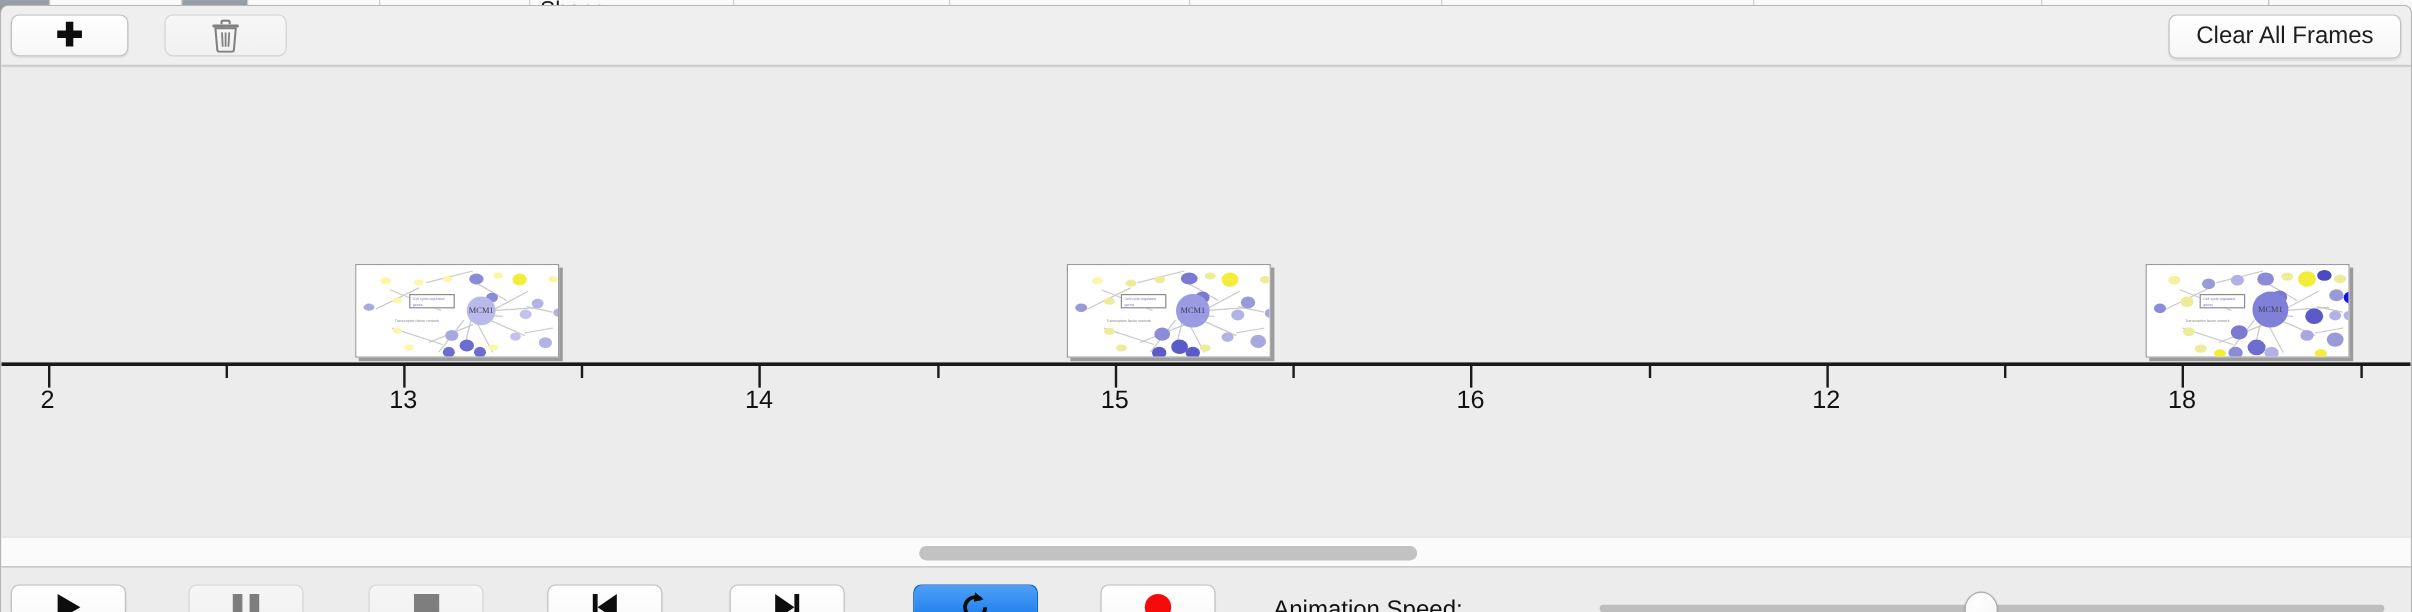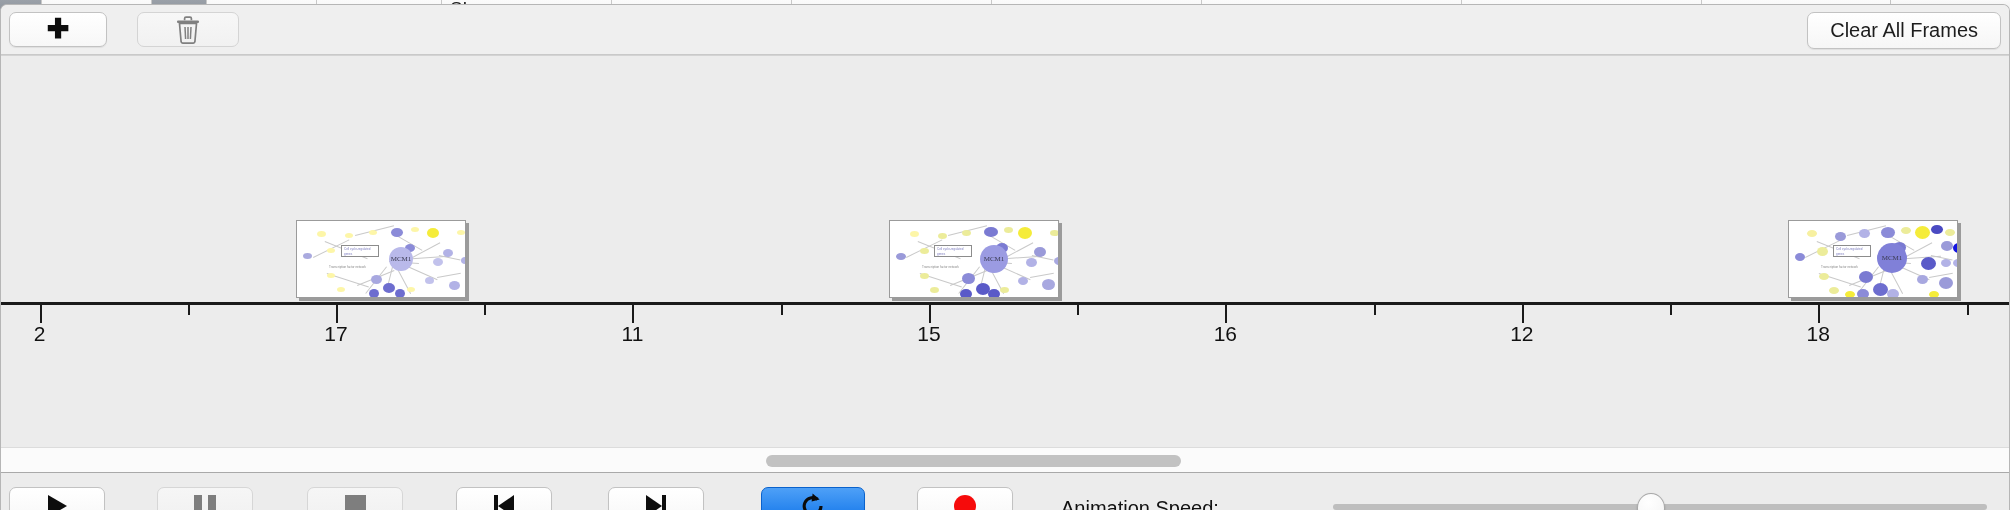--- a/index.html
+++ b/index.html
@@ -443,22 +443,22 @@
         <div class="tick major" style="left: 38.5398px;"></div>
         <div class="tick major" style="left: 335px;"></div>
         <div class="tick major" style="left: 631.46px;"></div>
         <div class="tick major" style="left: 927.92px;"></div>
         <div class="tick major" style="left: 1224.38px;"></div>
         <div class="tick major" style="left: 1520.84px;"></div>
         <div class="tick major" style="left: 1817.3px;"></div>
       </div>
     <div id="axis-labels">
         <div class="tick-label" style="left: 38.5398px;">2</div>
-        <div class="tick-label" style="left: 335px;">17</div>
-        <div class="tick-label" style="left: 631.46px;">11</div>
+        <div class="tick-label" style="left: 335px;">13</div>
+        <div class="tick-label" style="left: 631.46px;">14</div>
         <div class="tick-label" style="left: 927.92px;">15</div>
         <div class="tick-label" style="left: 1224.38px;">16</div>
         <div class="tick-label" style="left: 1520.84px;">12</div>
         <div class="tick-label" style="left: 1817.3px;">18</div>
       </div>
   </div>
 
   <div id="scrollbar">
     <div id="scroll-thumb" style="left: 765px; width: 415px;"></div>
   </div>

